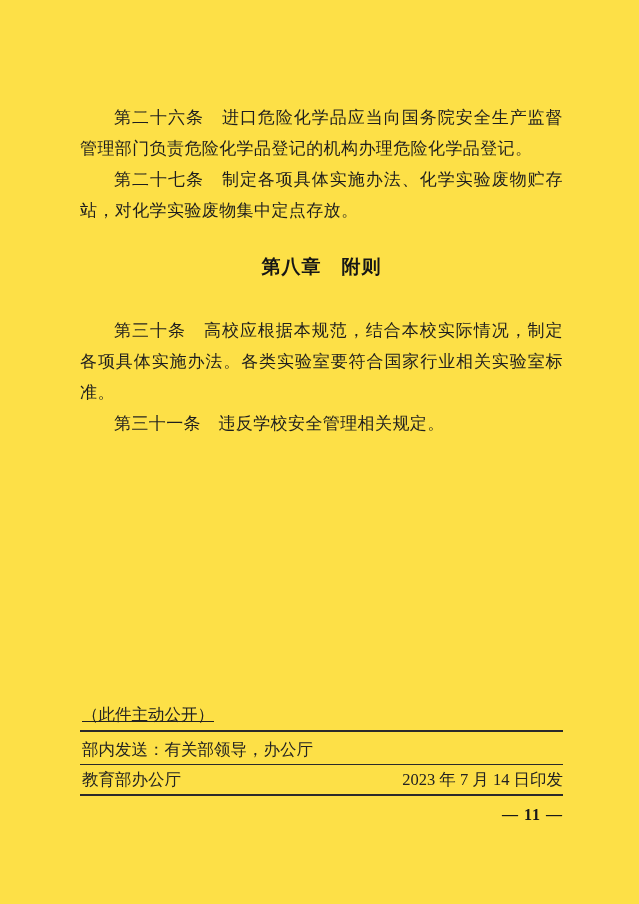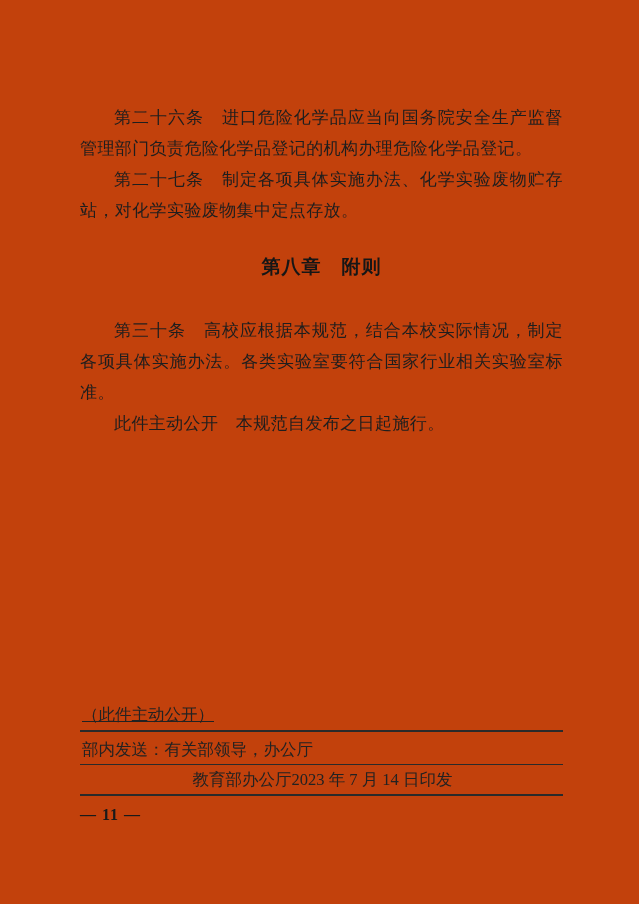--- a/index.html
+++ b/index.html
@@ -6,21 +6,21 @@
   html, body { margin: 0; padding: 0; }
   body {
     width: 639px; height: 904px;
     background: #ffffff;
     font-family: "Liberation Serif", "DejaVu Serif", serif;
     color: #1e1e1e;
   }
   .page {
     position: relative;
     width: 639px; height: 904px;
-    background: #c2410c;
+    background: #fde047;
     overflow: hidden;
   }
   .body-text {
     position: absolute;
     left: 80px; top: 102px;
     width: 483px;
   }
   .para {
     margin: 0;
     font-size: 17px;
@@ -54,44 +54,44 @@
     border-bottom: 2px solid #2a2a2a;
     text-decoration: underline;
   }
   .row-distribution {
     padding: 10px 0 4px 2px;
     border-bottom: 1.5px solid #2a2a2a;
     font-family: Liberation Mono, monospace;
   }
   .row-issuer {
     display: flex;
-    justify-content: center;
+    justify-content: space-between;
     padding: 6px 0 5px 2px;
     border-bottom: 2px solid #2a2a2a;
   }
   .page-num {
     margin-top: 10px;
-    text-align: left;
+    text-align: right;
     font-weight: bold;
     font-size: 16px;
     letter-spacing: 1px;
     color: #1a1a1a;
   }
 </style>
 </head>
 <body>
 
 <div class="page">
 
   <main class="body-text">
     <p class="para">第二十六条　进口危险化学品应当向国务院安全生产监督管理部门负责危险化学品登记的机构办理危险化学品登记。</p>
     <p class="para">第二十七条　制定各项具体实施办法、化学实验废物贮存站，对化学实验废物集中定点存放。</p>
     <h2 class="chapter">第八章　附则</h2>
     <p class="para">第三十条　高校应根据本规范，结合本校实际情况，制定各项具体实施办法。各类实验室要符合国家行业相关实验室标准。</p>
-    <p class="para">此件主动公开　本规范自发布之日起施行。</p>
+    <p class="para">第三十一条　违反学校安全管理相关规定。</p>
   </main>
 
   <footer class="colophon">
     <div class="row row-disclosure">（此件主动公开）</div>
     <div class="row row-distribution">部内发送：有关部领导，办公厅</div>
     <div class="row row-issuer">
       <span>教育部办公厅</span>
       <span>2023 年 7 月 14 日印发</span>
     </div>
     <div class="page-num">— 11 —</div>

